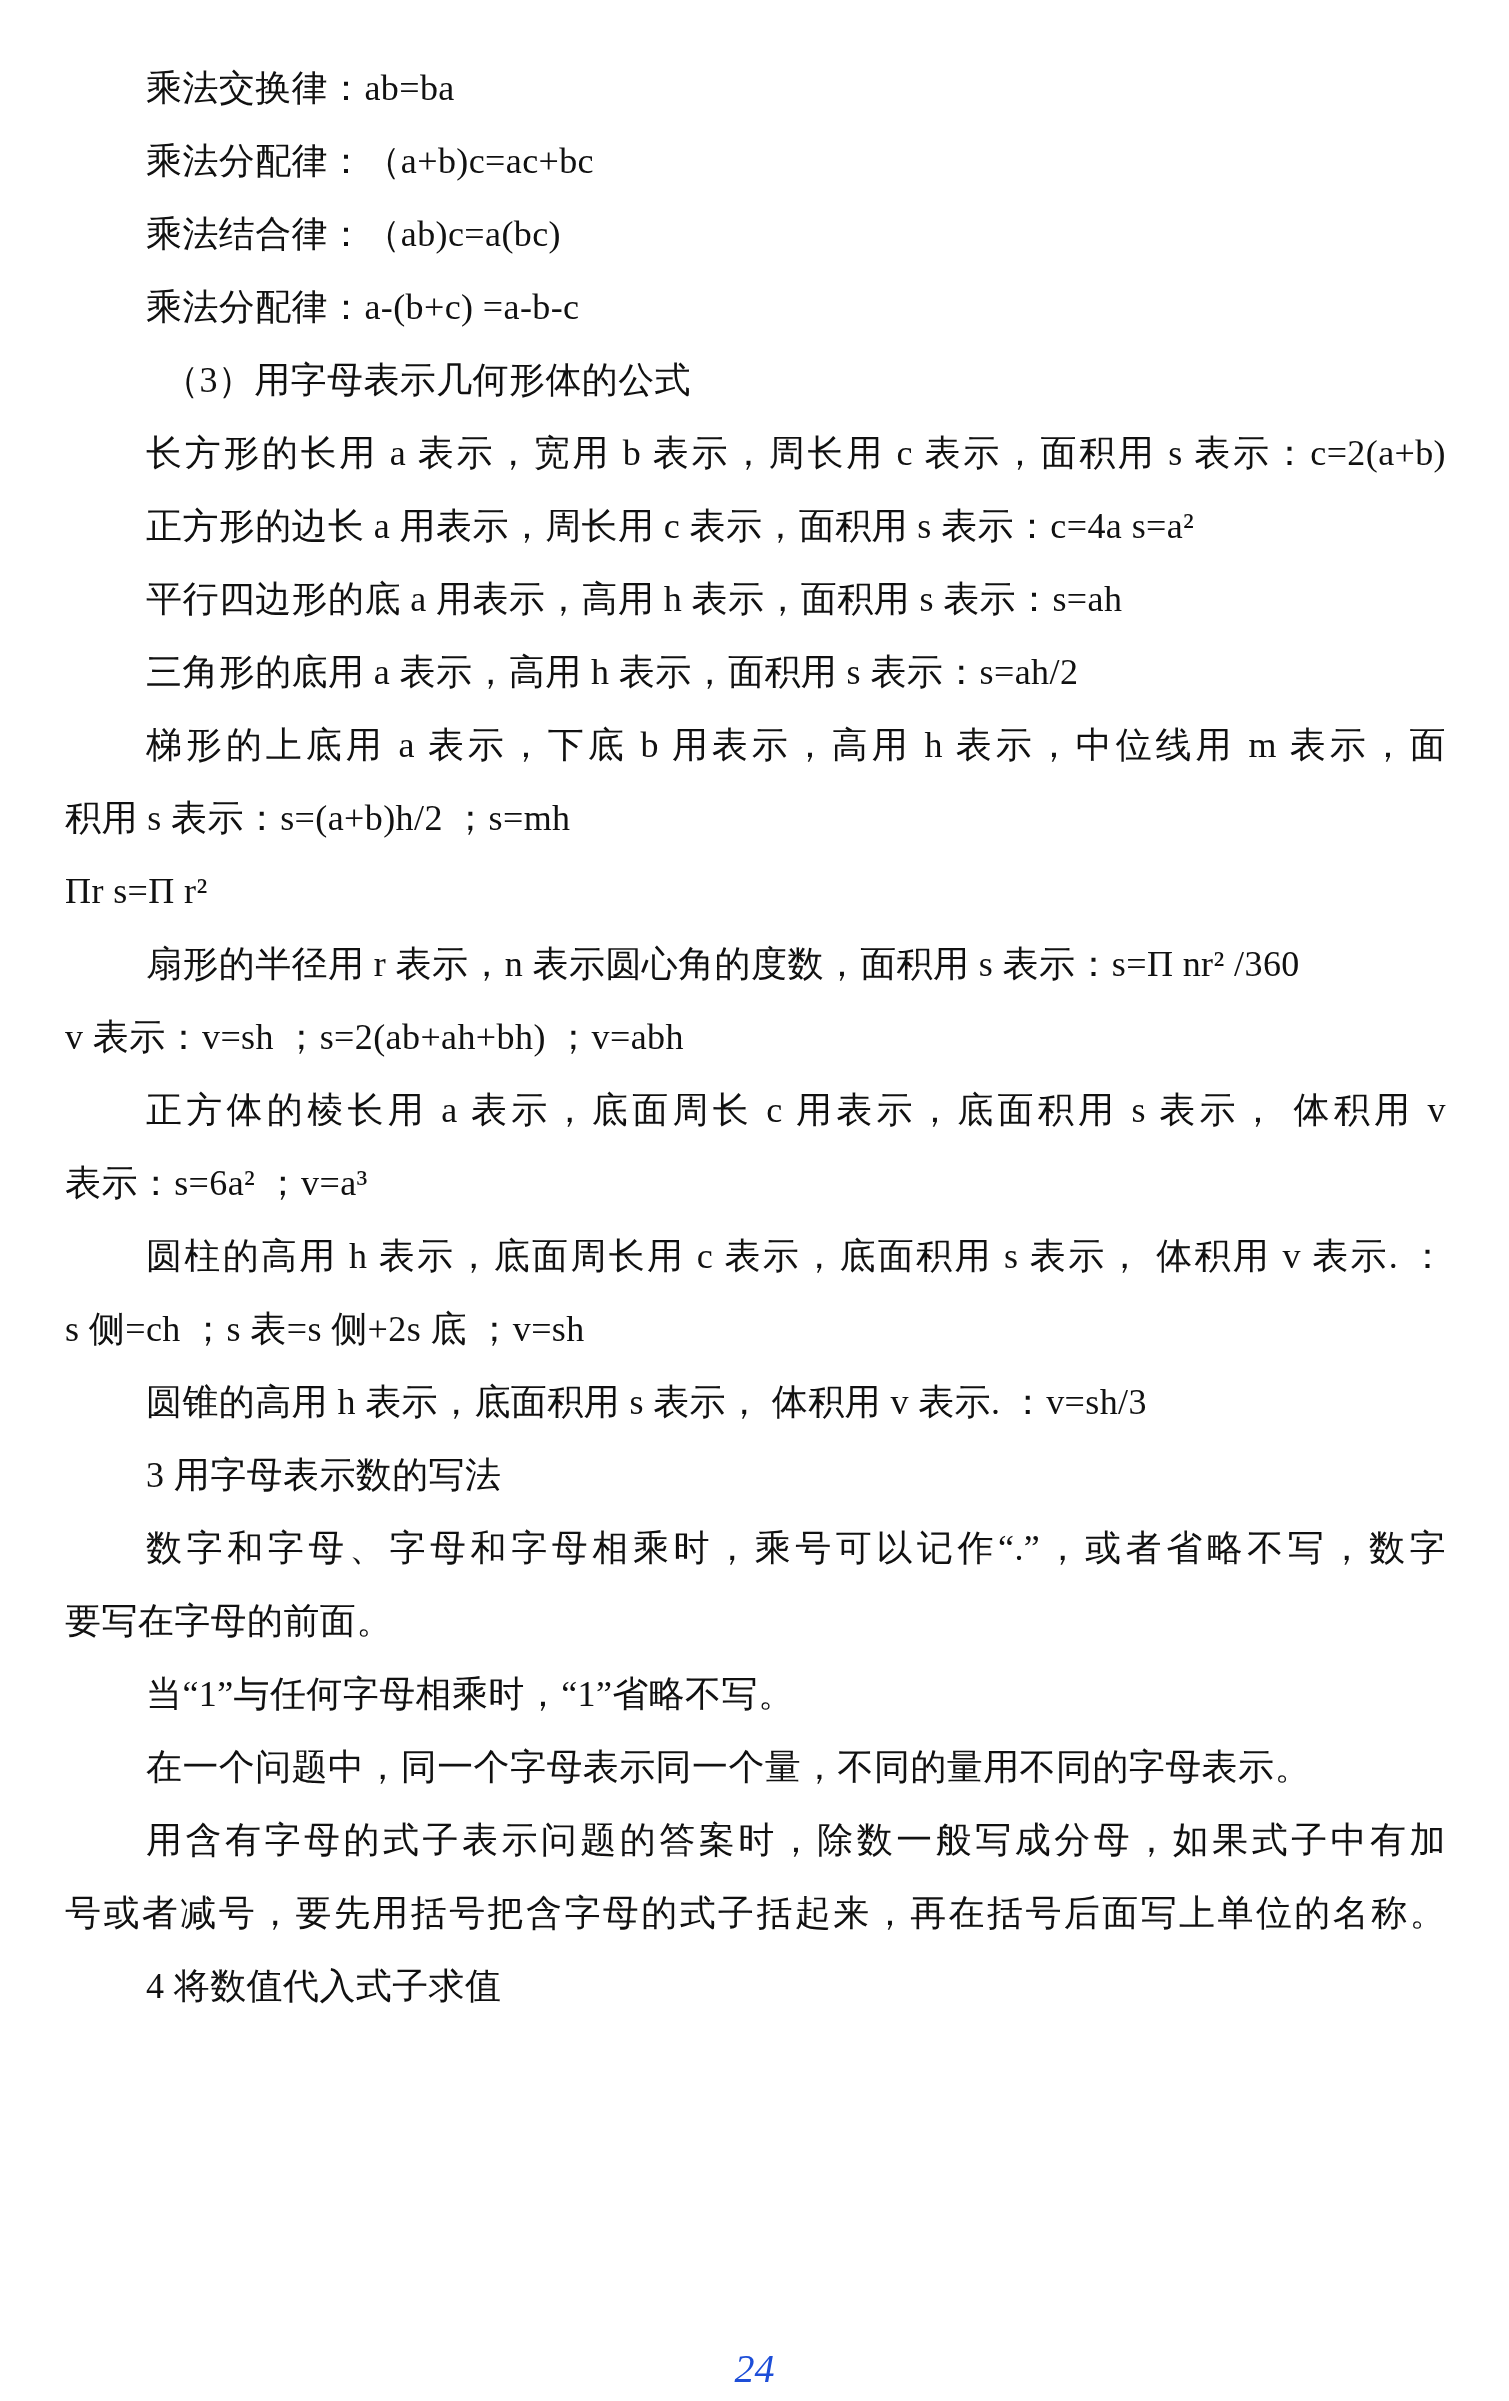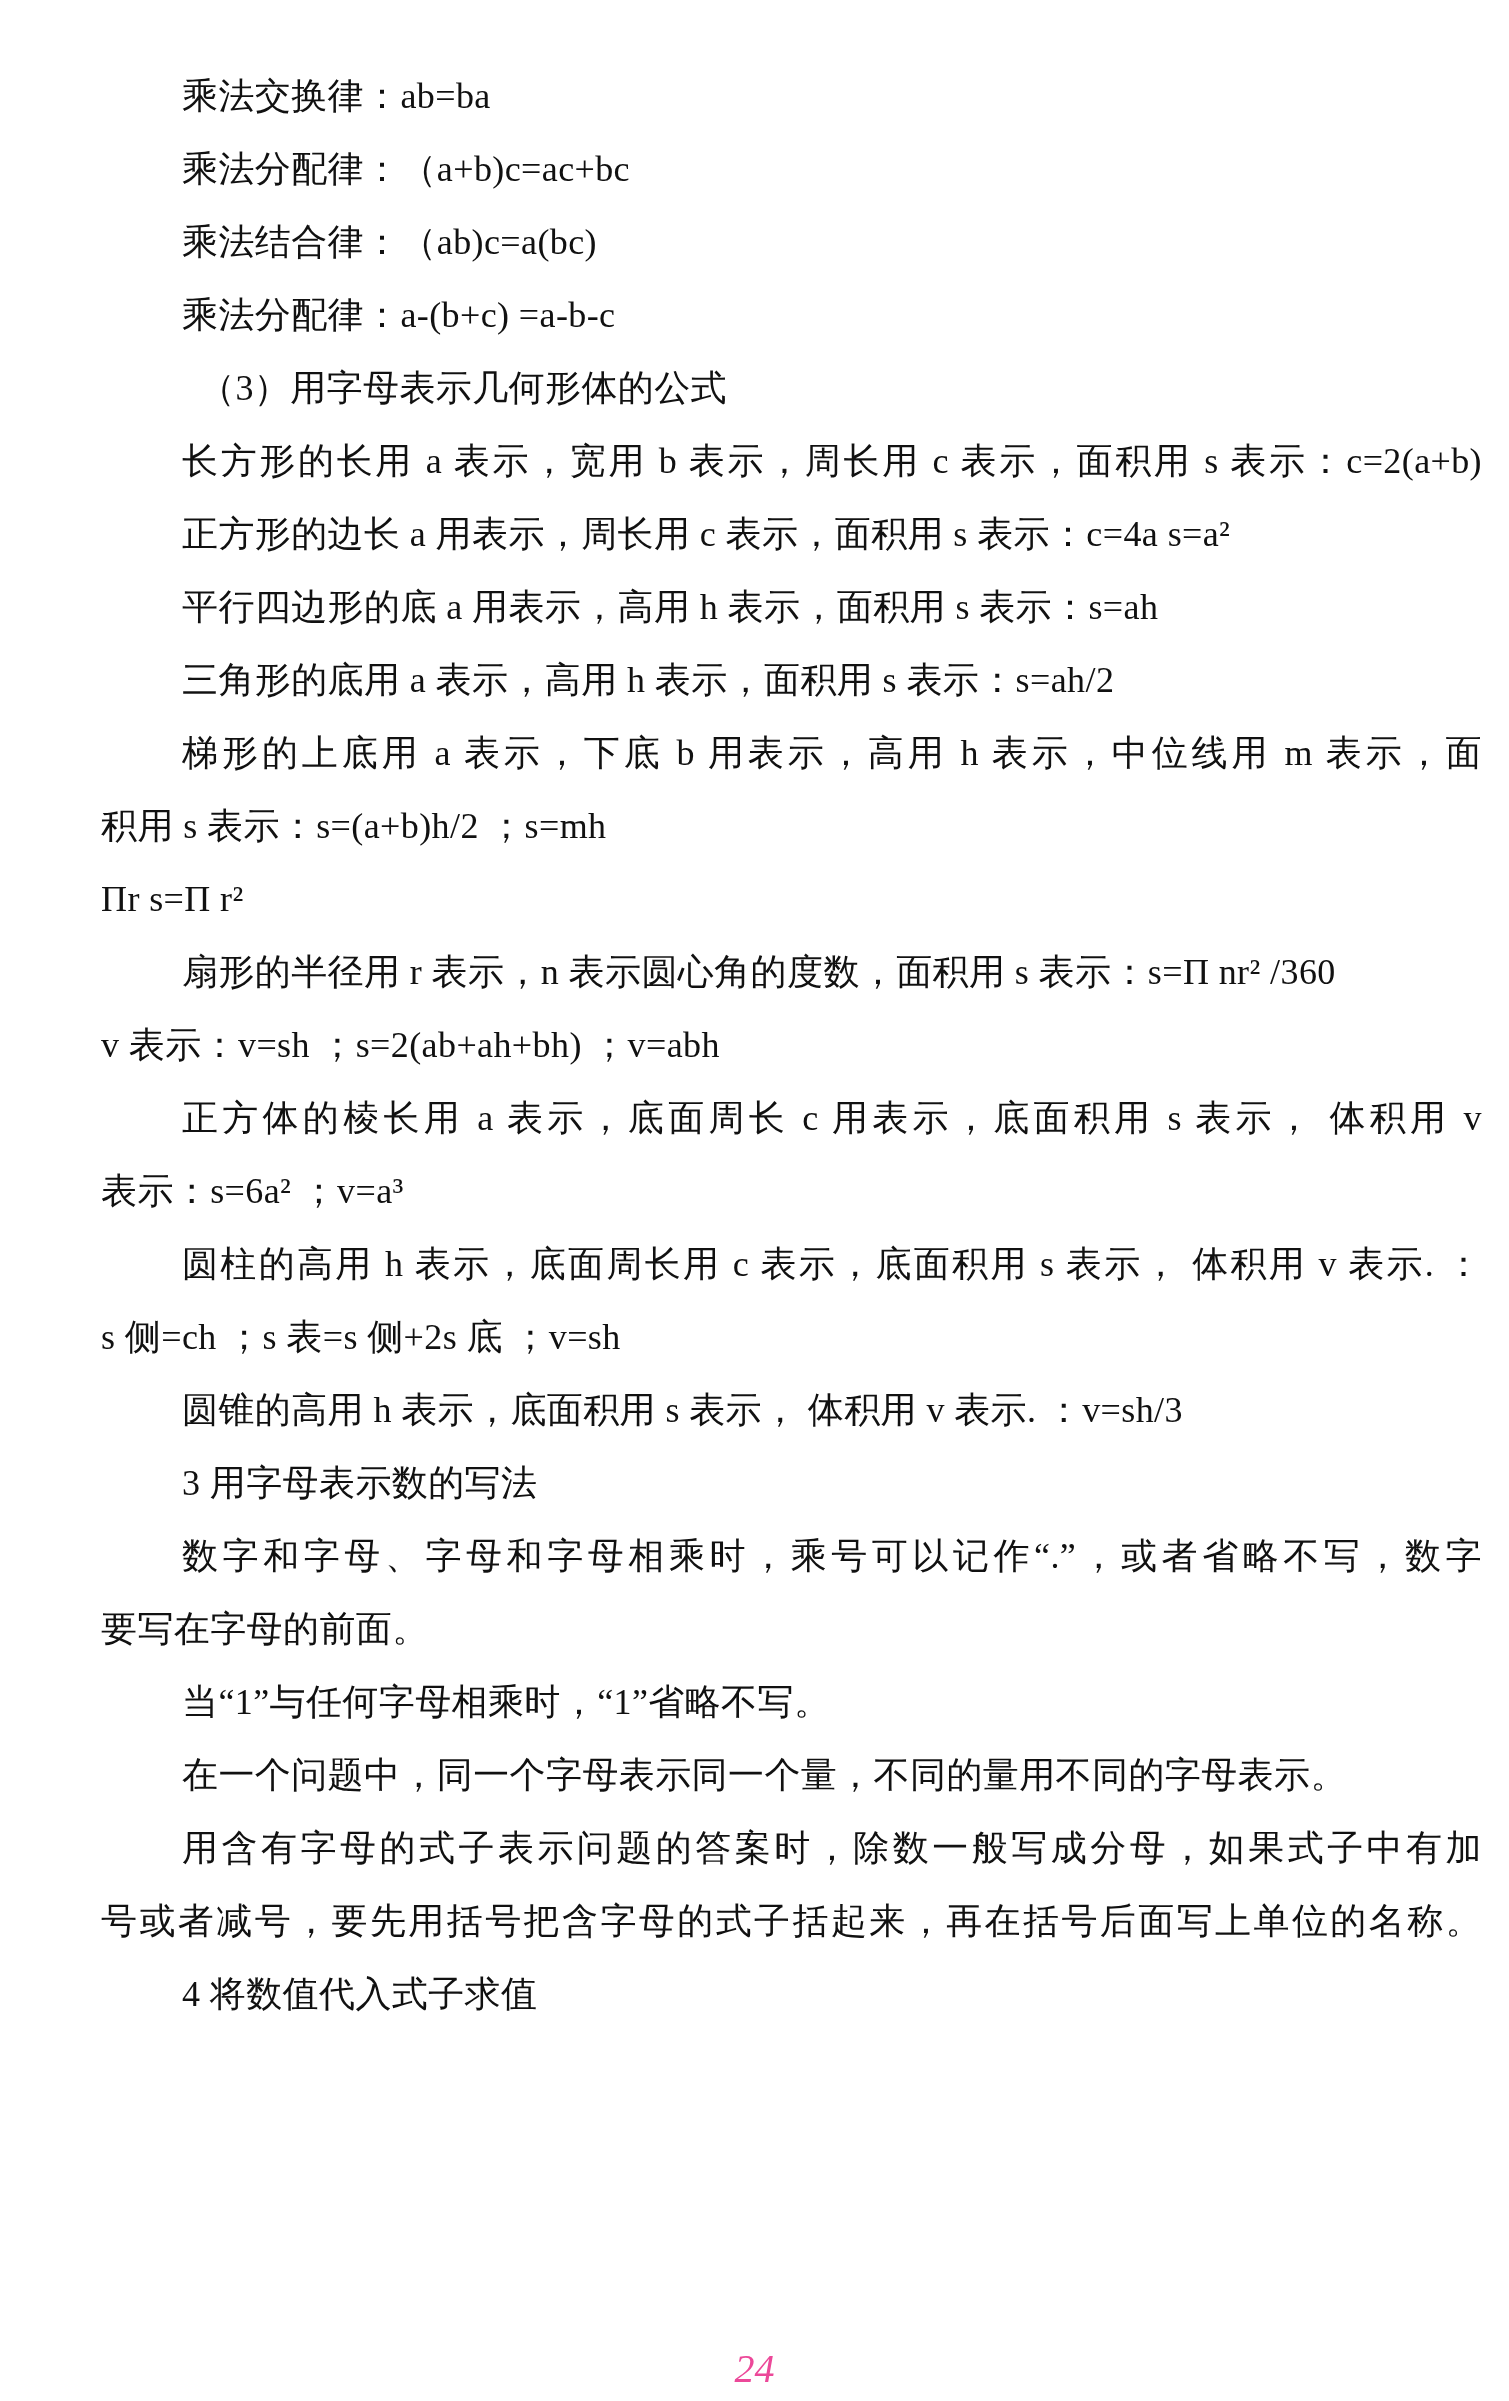--- a/index.html
+++ b/index.html
@@ -18,23 +18,22 @@
   .page {
     position: absolute;
     left: 0;
     top: 0;
     width: 1509px;
     height: 2401px;
   }
   .text-column {
     position: absolute;
     left: 65px;
-    top: 60px;
+    top: 52px;
     width: 1381px;
-    margin-left: 36px;
   }
   .line {
     height: 73px;
     line-height: 73px;
     font-size: 36px;
     white-space: nowrap;
     overflow: visible;
     letter-spacing: 0.4px;
   }
   .line.indent { padding-left: 81px; }
@@ -47,21 +46,21 @@
   }
   .line span.t { display: inline; }
   .page-number {
     position: absolute;
     left: 0;
     width: 1509px;
     top: 2345px;
     text-align: center;
     font-size: 40px;
     font-style: italic;
-    color: #ec4899;
+    color: #1d4ed8;
     font-family: "Liberation Serif", "DejaVu Serif", serif;
     line-height: 48px;
   }
 </style>
 </head>
 <body>
 
 <div class="page">
   <div class="text-column" id="text-column">
 

